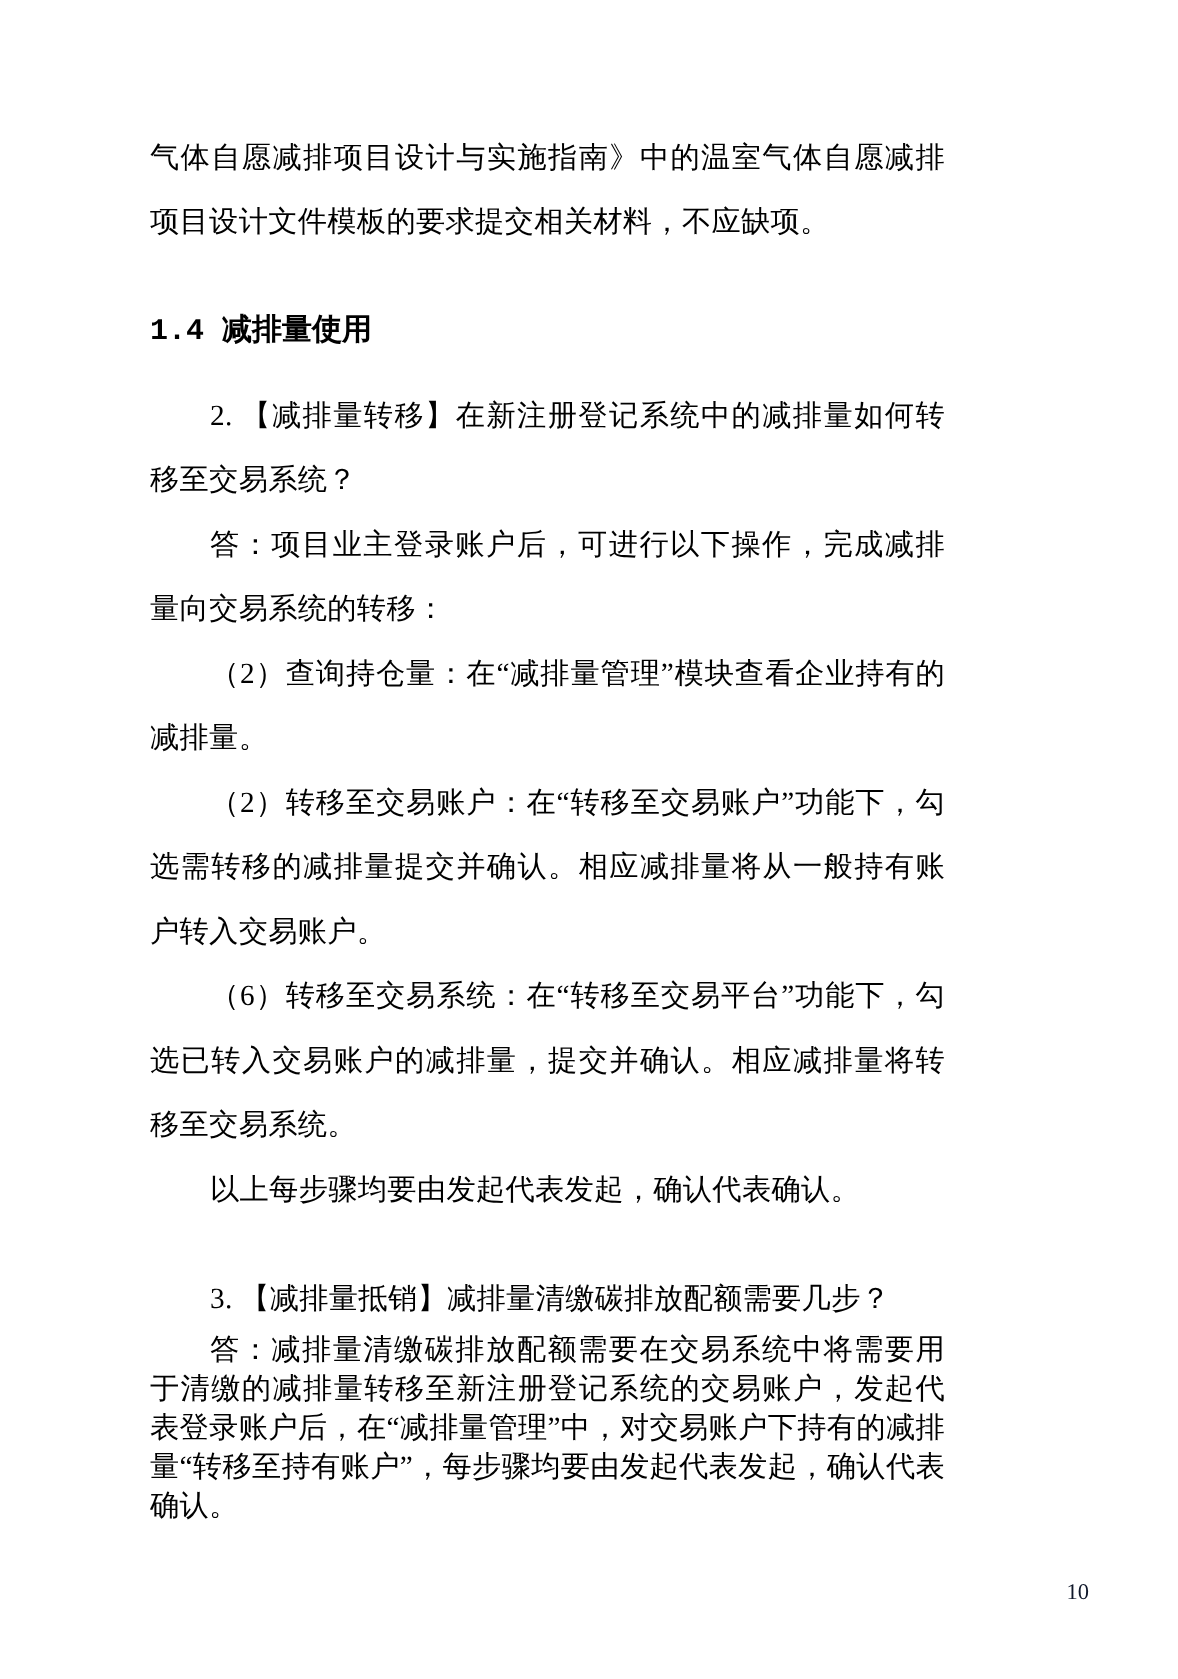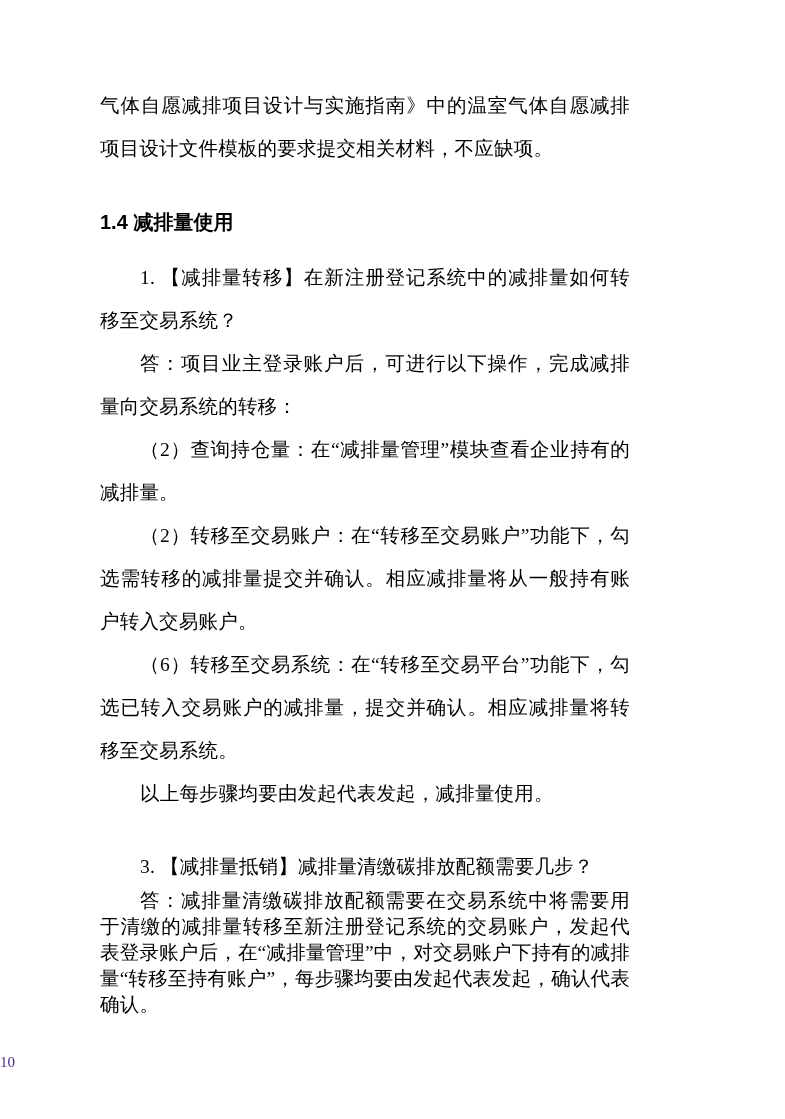--- a/index.html
+++ b/index.html
@@ -31,62 +31,62 @@
     letter-spacing: 0.2px;
   }
   .indent2 {
     text-indent: 40px;
   }
   .heading {
     font-size: 20px;
     font-weight: bold;
     line-height: 40px;
     margin: 32px 0 14px 0;
-    font-family: Liberation Sans, sans-serif;
+    font-family: Liberation Mono, monospace;
   }
   .qa-gap {
     margin-top: 30px;
   }
   .tight {
     line-height: 26px;
   }
   .page-number {
     position: absolute;
     left: 0;
     right: 0;
     bottom: 48px;
-    text-align: left;
+    text-align: right;
     font-size: 15px;
     font-family: "Liberation Serif", "DejaVu Serif", serif;
-    color: #4c1d95;
+    color: #0f172a;
   }
 </style>
 </head>
 <body>
 
 <div class="page">
 
   <p class="para">气体自愿减排项目设计与实施指南》中的温室气体自愿减排项目设计文件模板的要求提交相关材料，不应缺项。</p>
 
   <h2 class="heading">
     <span>1.4</span>
     <span>减排量使用</span>
   </h2>
 
-  <p class="para indent2">1. 【减排量转移】在新注册登记系统中的减排量如何转移至交易系统？</p>
+  <p class="para indent2">2. 【减排量转移】在新注册登记系统中的减排量如何转移至交易系统？</p>
 
   <p class="para indent2">答：项目业主登录账户后，可进行以下操作，完成减排量向交易系统的转移：</p>
 
   <p class="para indent2">（2）查询持仓量：在“减排量管理”模块查看企业持有的减排量。</p>
 
   <p class="para indent2">（2）转移至交易账户：在“转移至交易账户”功能下，勾选需转移的减排量提交并确认。相应减排量将从一般持有账户转入交易账户。</p>
 
   <p class="para indent2">（6）转移至交易系统：在“转移至交易平台”功能下，勾选已转入交易账户的减排量，提交并确认。相应减排量将转移至交易系统。</p>
 
-  <p class="para indent2">以上每步骤均要由发起代表发起，减排量使用。</p>
+  <p class="para indent2">以上每步骤均要由发起代表发起，确认代表确认。</p>
 
   <p class="para indent2 qa-gap">3. 【减排量抵销】减排量清缴碳排放配额需要几步？</p>
 
   <p class="para indent2 tight">答：减排量清缴碳排放配额需要在交易系统中将需要用于清缴的减排量转移至新注册登记系统的交易账户，发起代表登录账户后，在“减排量管理”中，对交易账户下持有的减排量“转移至持有账户”，每步骤均要由发起代表发起，确认代表确认。</p>
 
   <div class="page-number">10</div>
 
 </div>
 
 </body></html>

